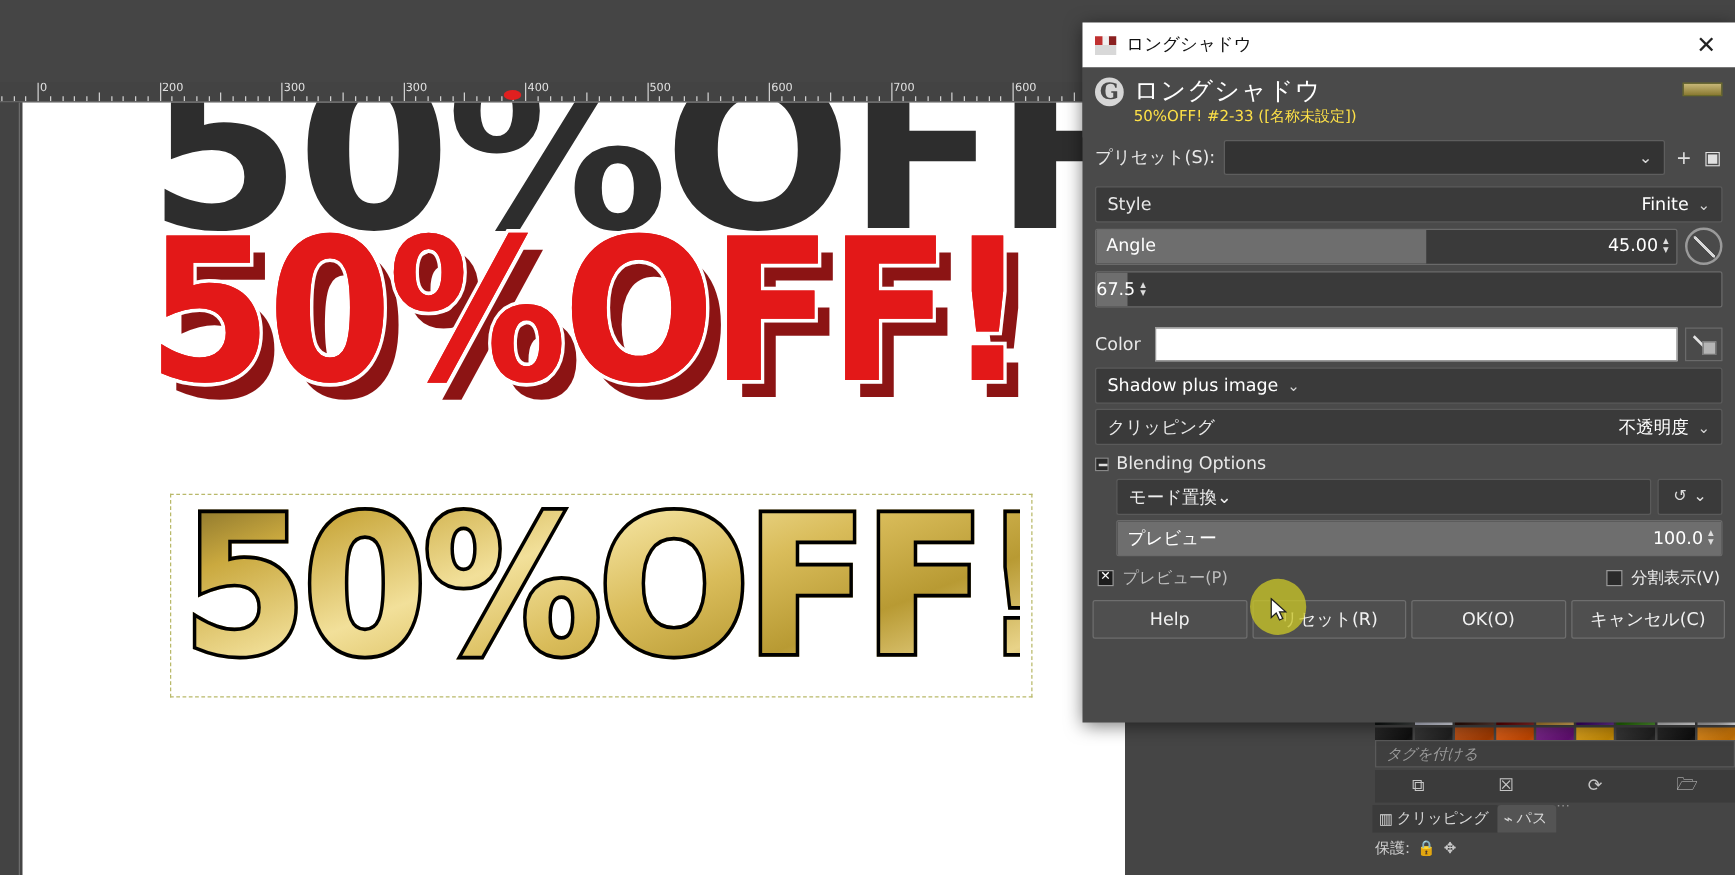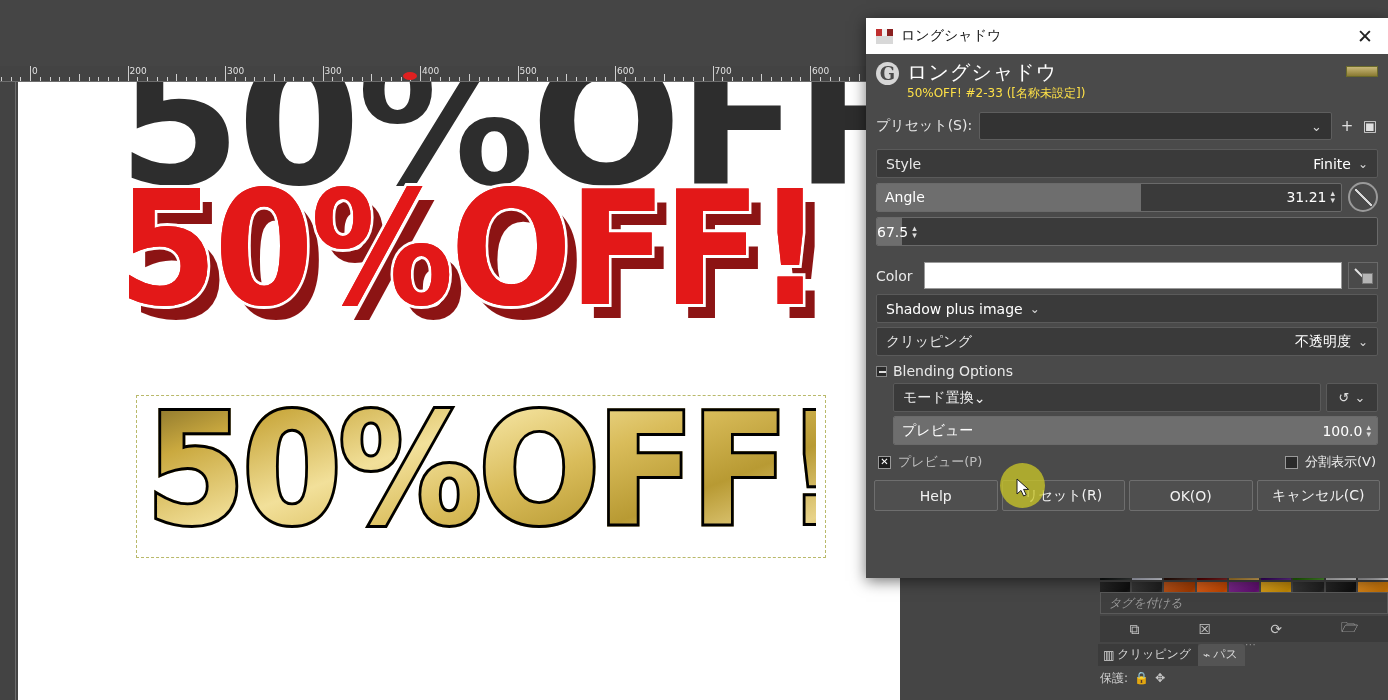--- a/index.html
+++ b/index.html
@@ -530,21 +530,21 @@
       <div class="ctl">
         <span class="lbl">Style</span>
         <span class="val">Finite</span>
         <span class="chev">⌄</span>
       </div>
 
       <div class="row">
         <div class="slider">
           <div class="fill" id="angle-fill" style="width: 57%;"></div>
           <span class="s-lbl">Angle</span>
-          <span class="s-val">31.21</span>
+          <span class="s-val">45.00</span>
           <span class="spin">
               <span>▴</span>
               <span>▾</span>
             </span>
         </div>
         <div class="angle-dial"></div>
       </div>
 
       <div class="row">
         <div class="slider">

